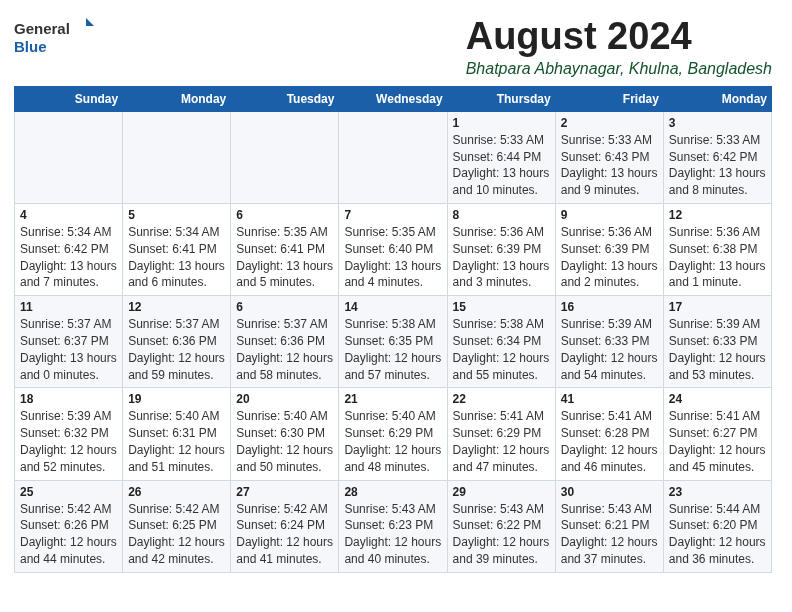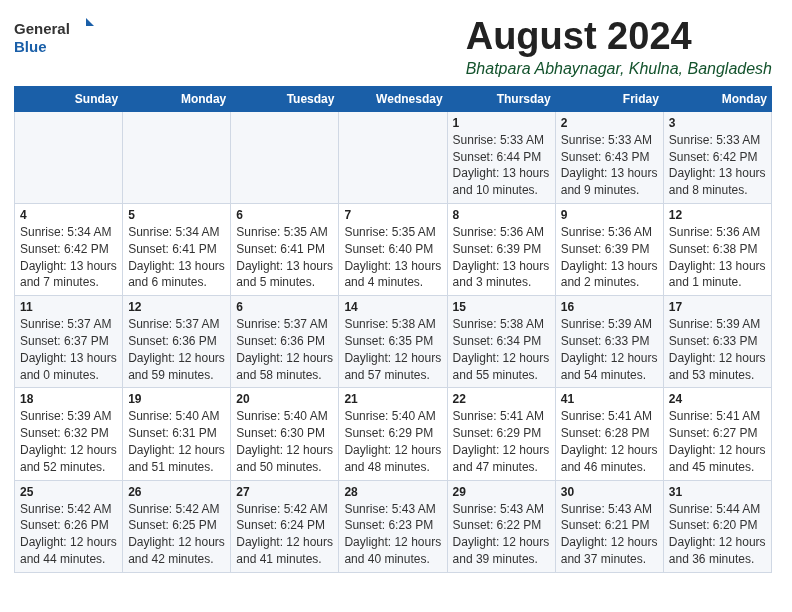--- a/index.html
+++ b/index.html
@@ -338,21 +338,21 @@
 and 39 minutes.</div>
           </td>
           <td>
             <span class="day-number">30</span>
             <div class="day-info" style="white-space: pre-line;">Sunrise: 5:43 AM
 Sunset: 6:21 PM
 Daylight: 12 hours
 and 37 minutes.</div>
           </td>
           <td>
-            <span class="day-number">31</span>
+            <span class="day-number">23</span>
             <div class="day-info" style="white-space: pre-line;">Sunrise: 5:44 AM
 Sunset: 6:20 PM
 Daylight: 12 hours
 and 36 minutes.</div>
           </td>
         </tr>
       </tbody>
   </table>
 </div>
 

